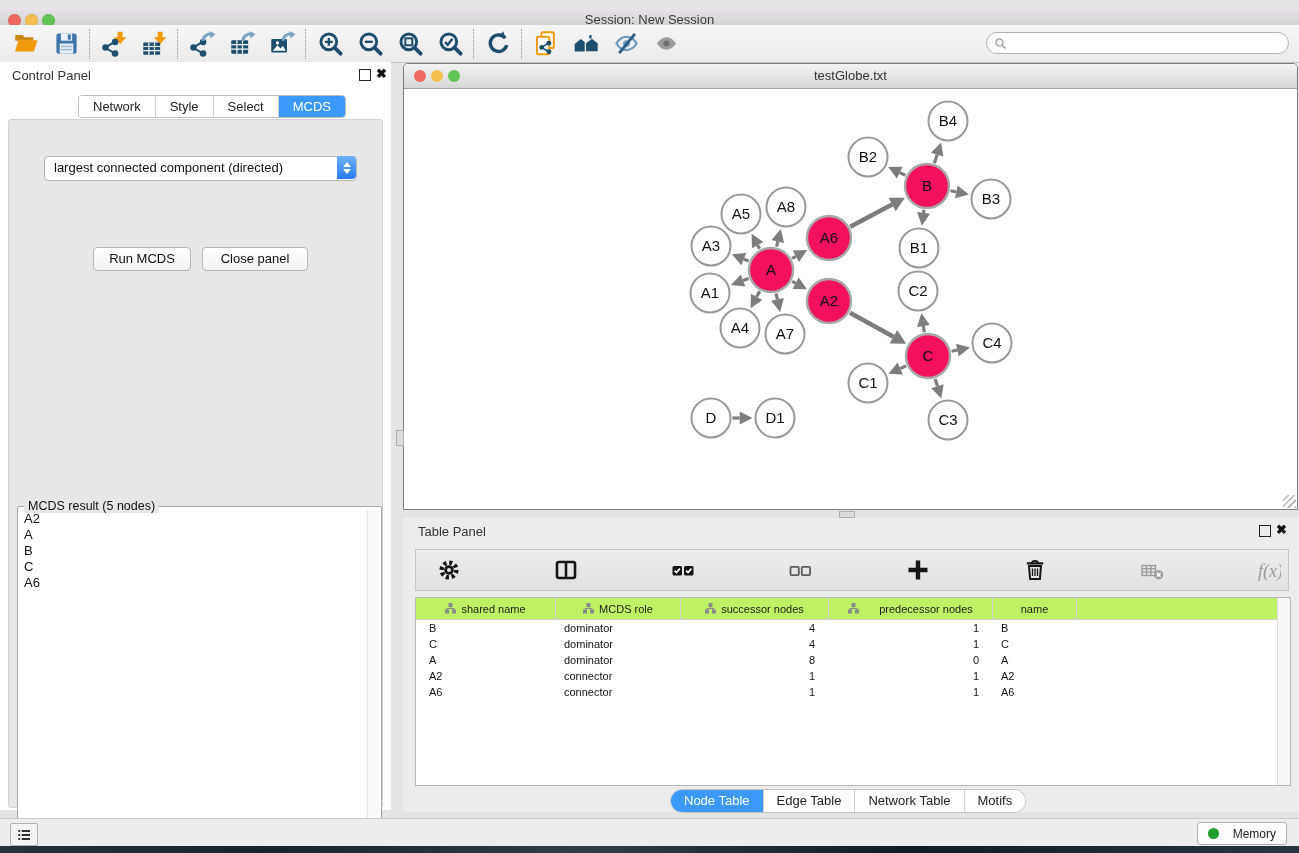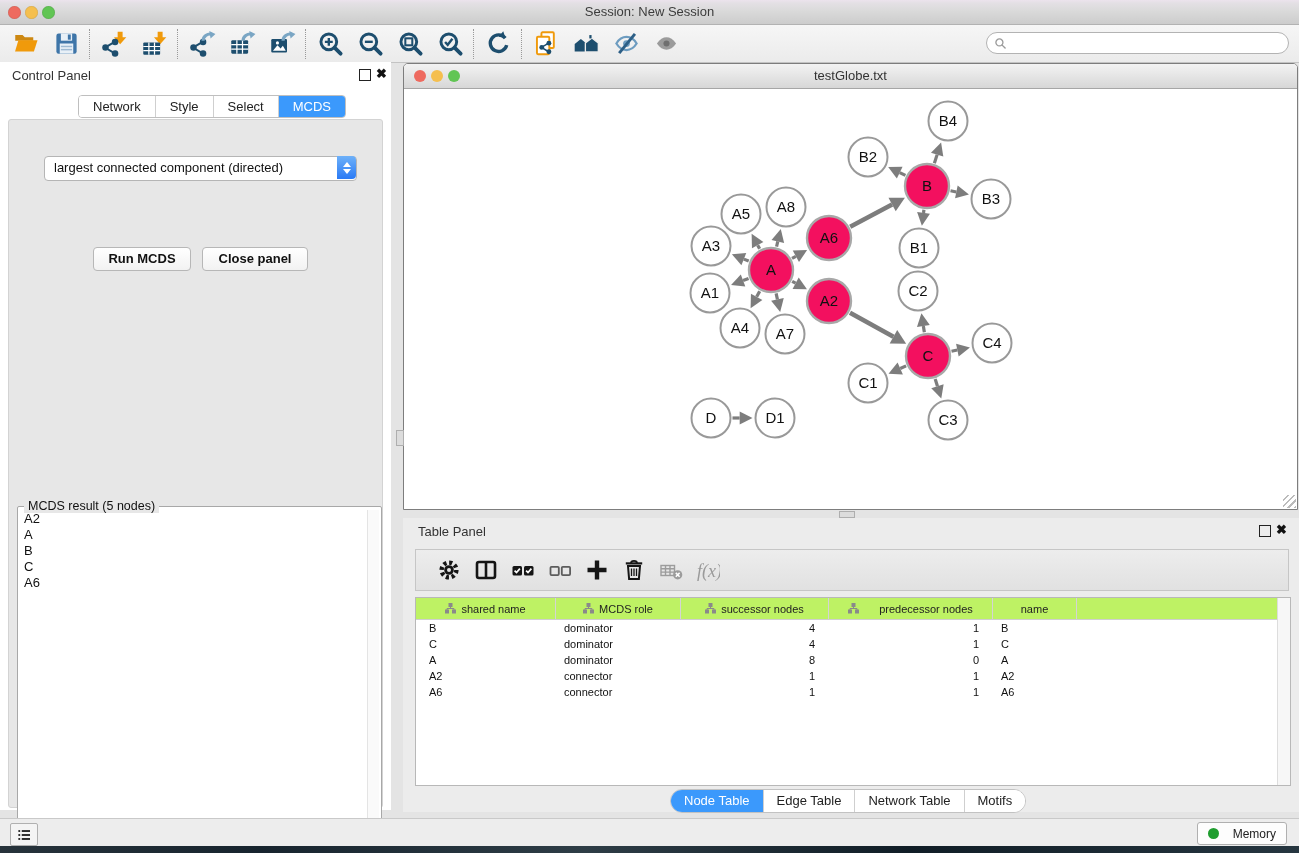--- a/index.html
+++ b/index.html
@@ -1,19 +1,19 @@
 <!DOCTYPE html>
 <html><head>
 <meta charset="utf-8">
 <style>
   html,body{margin:0;padding:0;background:#555;}
   .app{position:relative;width:1299px;height:853px;background:#e4e4e4;overflow:hidden;
        font-family:"Liberation Sans",sans-serif;-webkit-font-smoothing:antialiased;}
   
-  .titlebar{position:absolute;left:0;top:0;width:100%;height:24px;
+  .titlebar{position:absolute;left:0;top:8px;width:100%;height:24px;
     background:linear-gradient(#ece3ed 0%,#e4e0e5 12%,#dadada 45%,#cccccc 100%);
     border-bottom:1px solid #b2b2b2;}
   .titlebar .title{display:block;text-align:center;font-size:13px;color:#3c3c3c;line-height:24px;}
   .light{position:absolute;top:6px;width:13px;height:13px;border-radius:50%;box-shadow:inset 0 0 1px rgba(0,0,0,.35);}
   .red{background:#ee6a5f;} .yel{background:#f5bf4f;} .grn{background:#61c554;}
   
   .toolbar{position:absolute;left:0;top:25px;width:100%;height:37px;
     background:linear-gradient(#f6f6f6,#ebebeb);border-bottom:1px solid #c3c3c3;}
   .tb-icons{position:absolute;left:6px;top:0;height:37px;display:flex;align-items:center;}
   .tb-btn{width:40px;height:33px;display:flex;align-items:center;justify-content:center;cursor:default;}
@@ -37,42 +37,42 @@
   .opt-label{position:absolute;left:0;top:22px;width:100%;text-align:center;font-size:13px;color:#111;}
   .combo{position:absolute;left:35px;top:36px;width:311px;height:23px;background:#fff;
     border:1px solid #b5b5b5;border-radius:4px;}
   .combo .val{position:absolute;left:9px;top:3px;font-size:13px;color:#111;}
   .combo .step{position:absolute;right:0;top:-1px;width:19px;height:23px;border-radius:0 4px 4px 0;
     background:linear-gradient(#6eb1f9,#2a7af5);display:flex;flex-direction:column;align-items:center;justify-content:center;}
   .combo .step i{display:block;width:0;height:0;border-left:4px solid transparent;border-right:4px solid transparent;}
   .combo .step .up{border-bottom:5px solid #fff;margin-bottom:2px;}
   .combo .step .dn{border-top:5px solid #fff;}
   .cp-btn{position:absolute;height:22px;background:linear-gradient(#ffffff,#f2f2f2);border:1px solid #b7b7b7;
-    border-radius:4px;font-size:13px;color:#111;text-align:center;line-height:21px;font-weight:bold;}
+    border-radius:4px;font-size:13px;color:#111;text-align:center;line-height:21px;}
   .fieldset{position:absolute;left:8px;top:386px;width:363px;height:344px;border:1px solid #a8a8a8;
     border-radius:2px;background:#fff;}
   .fieldset .legend{position:absolute;left:6px;top:-8px;background:#e7e7e7;padding:0 4px;font-size:12.5px;color:#111;}
   .mcds-list{position:absolute;left:2px;top:4px;right:15px;bottom:2px;overflow:hidden;}
   .mcds-item{font-size:13px;color:#111;line-height:16px;padding-left:4px;}
   .vscroll{position:absolute;right:2px;top:3px;bottom:3px;width:11px;background:#fafafa;border-left:1px solid #e4e4e4;}
   
   .netwin{position:absolute;left:403px;top:63px;width:895px;height:447px;border:1px solid #7d7d7d;
     border-radius:5px 5px 0 0;background:#fff;box-sizing:border-box;}
   .netwin .wtitle{position:absolute;left:0;top:0;width:100%;height:24px;border-radius:4px 4px 0 0;
     background:linear-gradient(#f3f3f3,#d7d7d7);border-bottom:1px solid #a6a6a6;}
   .netwin .wtitle .title{display:block;text-align:center;font-size:13px;color:#333;line-height:24px;}
   .wlight{position:absolute;top:6px;width:12px;height:12px;border-radius:50%;}
   .canvas{position:absolute;left:0;top:25px;right:0;bottom:0;background:#fff;overflow:hidden;}
   .resize-corner{position:absolute;right:1px;bottom:1px;width:13px;height:13px;
     background:repeating-linear-gradient(135deg,transparent 0 3px,#bbb 3px 4.5px);}
   .divider-h{position:absolute;background:#dcdcdc;border:1px solid #aeaeae;}
   
   .tpanel{position:absolute;left:403px;top:518px;width:896px;height:294px;background:#ececec;}
   .tp-toolbar{position:absolute;left:12px;top:31px;width:874px;height:42px;
-    background:linear-gradient(#ededed,#e1e1e1);border:1px solid #c6c6c6;display:flex;align-items:center;padding-left:14px;box-sizing:border-box;}
+    background:linear-gradient(#ededed,#e1e1e1);border:1px solid #c6c6c6;display:flex;align-items:center;padding-left:14px;box-sizing:border-box;justify-content:space-between;}
   .tp-btn{width:37px;height:34px;display:flex;align-items:center;justify-content:center;}
   .ttable{position:absolute;left:12px;top:79px;width:876px;height:189px;background:#fff;
     border:1px solid #b8b8b8;box-sizing:border-box;overflow:hidden;}
   .thead{display:flex;height:21px;background:#bef264;border-bottom:1px solid #cfcfcf;}
   .th{display:flex;align-items:center;justify-content:center;font-size:11px;color:#222;
      border-right:1px solid #d4d4d4;box-sizing:border-box;gap:5px;}
   .trow{display:flex;height:16px;align-items:center;}
   .td{font-size:11px;color:#111;box-sizing:border-box;white-space:nowrap;overflow:hidden;}
   .t-vscroll{position:absolute;right:0;top:0;bottom:0;width:12px;background:#f7f7f7;border-left:1px solid #ddd;}
   .tp-tabs{position:absolute;top:271px;left:267px;height:22px;display:flex;border:1px solid #c2c2c2;

